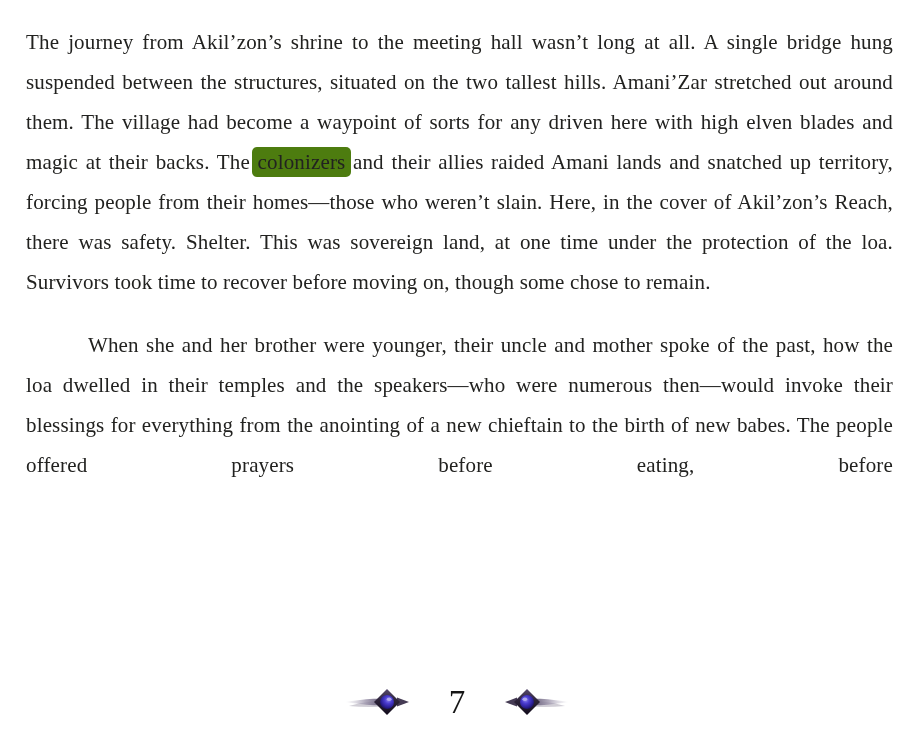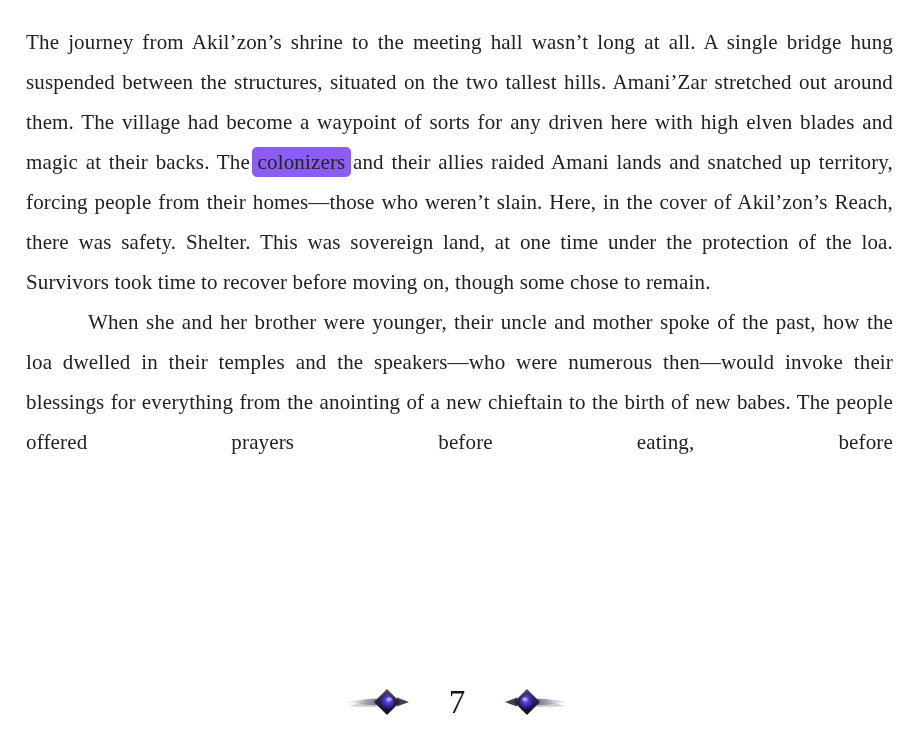--- a/index.html
+++ b/index.html
@@ -28,23 +28,24 @@
     line-height: 40px;
     letter-spacing: 0.15px;
     text-align: justify;
     text-justify: inter-word;
   }
   .para.indent {
     text-indent: 62px;
   }
   .para.justify-last {
     text-align-last: justify;
+    margin-top: 23px;
   }
   mark.hl {
-    background: #8b5cf6;
+    background: #4d7c0f;
     color: inherit;
     border-radius: 5px;
     padding: 3px 6px;
     margin: 0 -6px;
   }
   .footer {
     position: absolute;
     left: 0;
     top: 678px;
     width: 100%;

